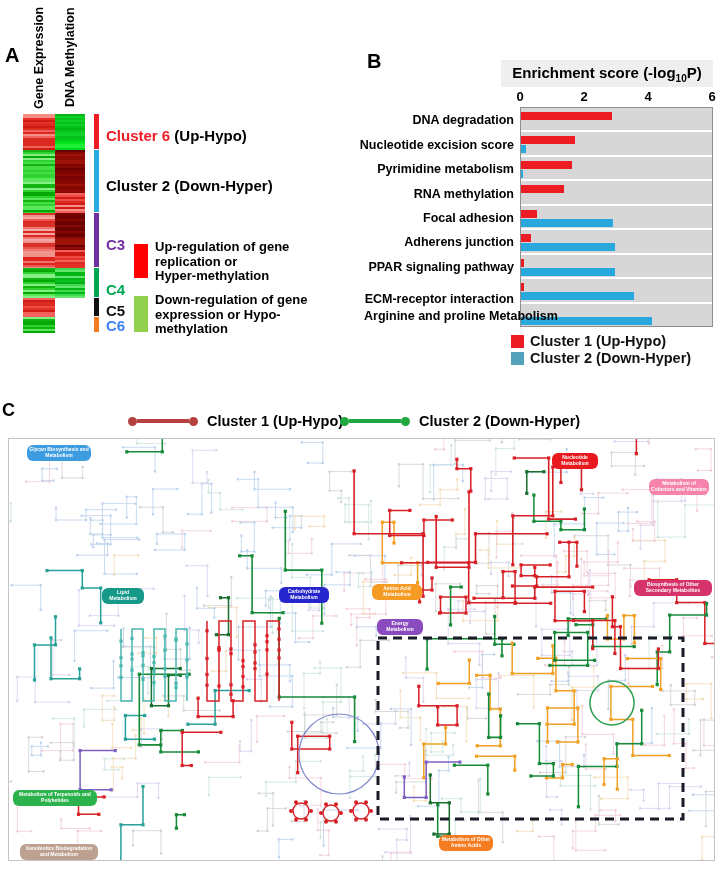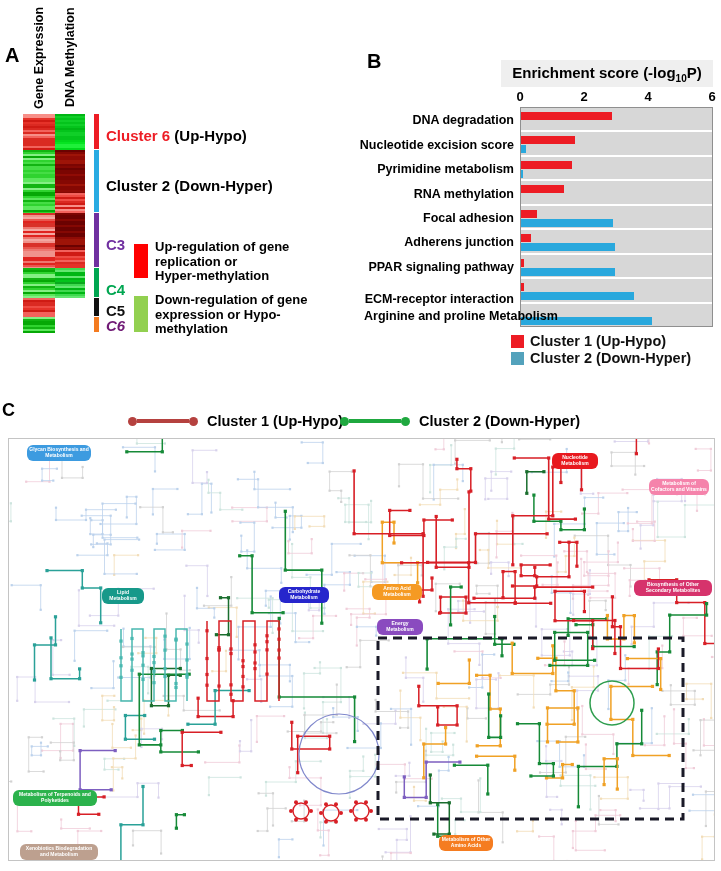--- a/index.html
+++ b/index.html
@@ -287,21 +287,21 @@
       <div class="cbar-seg" style="height: 29px; margin-bottom: 1px; background: rgb(0, 166, 81);"></div>
       <div class="cbar-seg" style="height: 18px; margin-bottom: 1px; background: rgb(17, 17, 17);"></div>
       <div class="cbar-seg" style="height: 15px; margin-bottom: 1px; background: rgb(244, 123, 32);"></div>
     </div>
   <div id="a-cluster-labels">
       <div class="cluster-label abs" style="left: 106px; top: 127px;"><span style="color: rgb(237, 28, 36);">Cluster 6</span><span class="suffix"> (Up-Hypo)</span></div>
       <div class="cluster-label abs" style="left: 106px; top: 177px;"><span style="color: #000000;">Cluster 2</span><span class="suffix"> (Down-Hyper)</span></div>
       <div class="cluster-label abs" style="left: 106px; top: 236px;"><span style="color: rgb(112, 48, 160);">C3</span></div>
       <div class="cluster-label abs" style="left: 106px; top: 281px;"><span style="color: rgb(0, 166, 81);">C4</span></div>
       <div class="cluster-label abs" style="left: 106px; top: 302px;"><span style="color: rgb(17, 17, 17);">C5</span></div>
-      <div class="cluster-label abs" style="left: 106px; top: 317px;"><span style="color: #701a75; font-style: italic;">C6</span></div>
+      <div class="cluster-label abs" style="left: 106px; top: 317px;"><span style="color: #3b82f6;">C6</span></div>
     </div>
   <div id="a-legend">
       <div class="a-legend-swatch" style="left: 134px; top: 244px; width: 14px; height: 34px; background: rgb(255, 0, 0);"></div>
       <div class="a-legend-text" style="left: 155px; top: 240px; width: 178px;">
         <div>Up-regulation of gene</div>
         <div>replication or</div>
         <div>Hyper-methylation</div>
       </div>
       <div class="a-legend-swatch" style="left: 134px; top: 296px; width: 14px; height: 36px; background: rgb(146, 208, 80);"></div>
       <div class="a-legend-text" style="left: 155px; top: 293px; width: 178px;">

